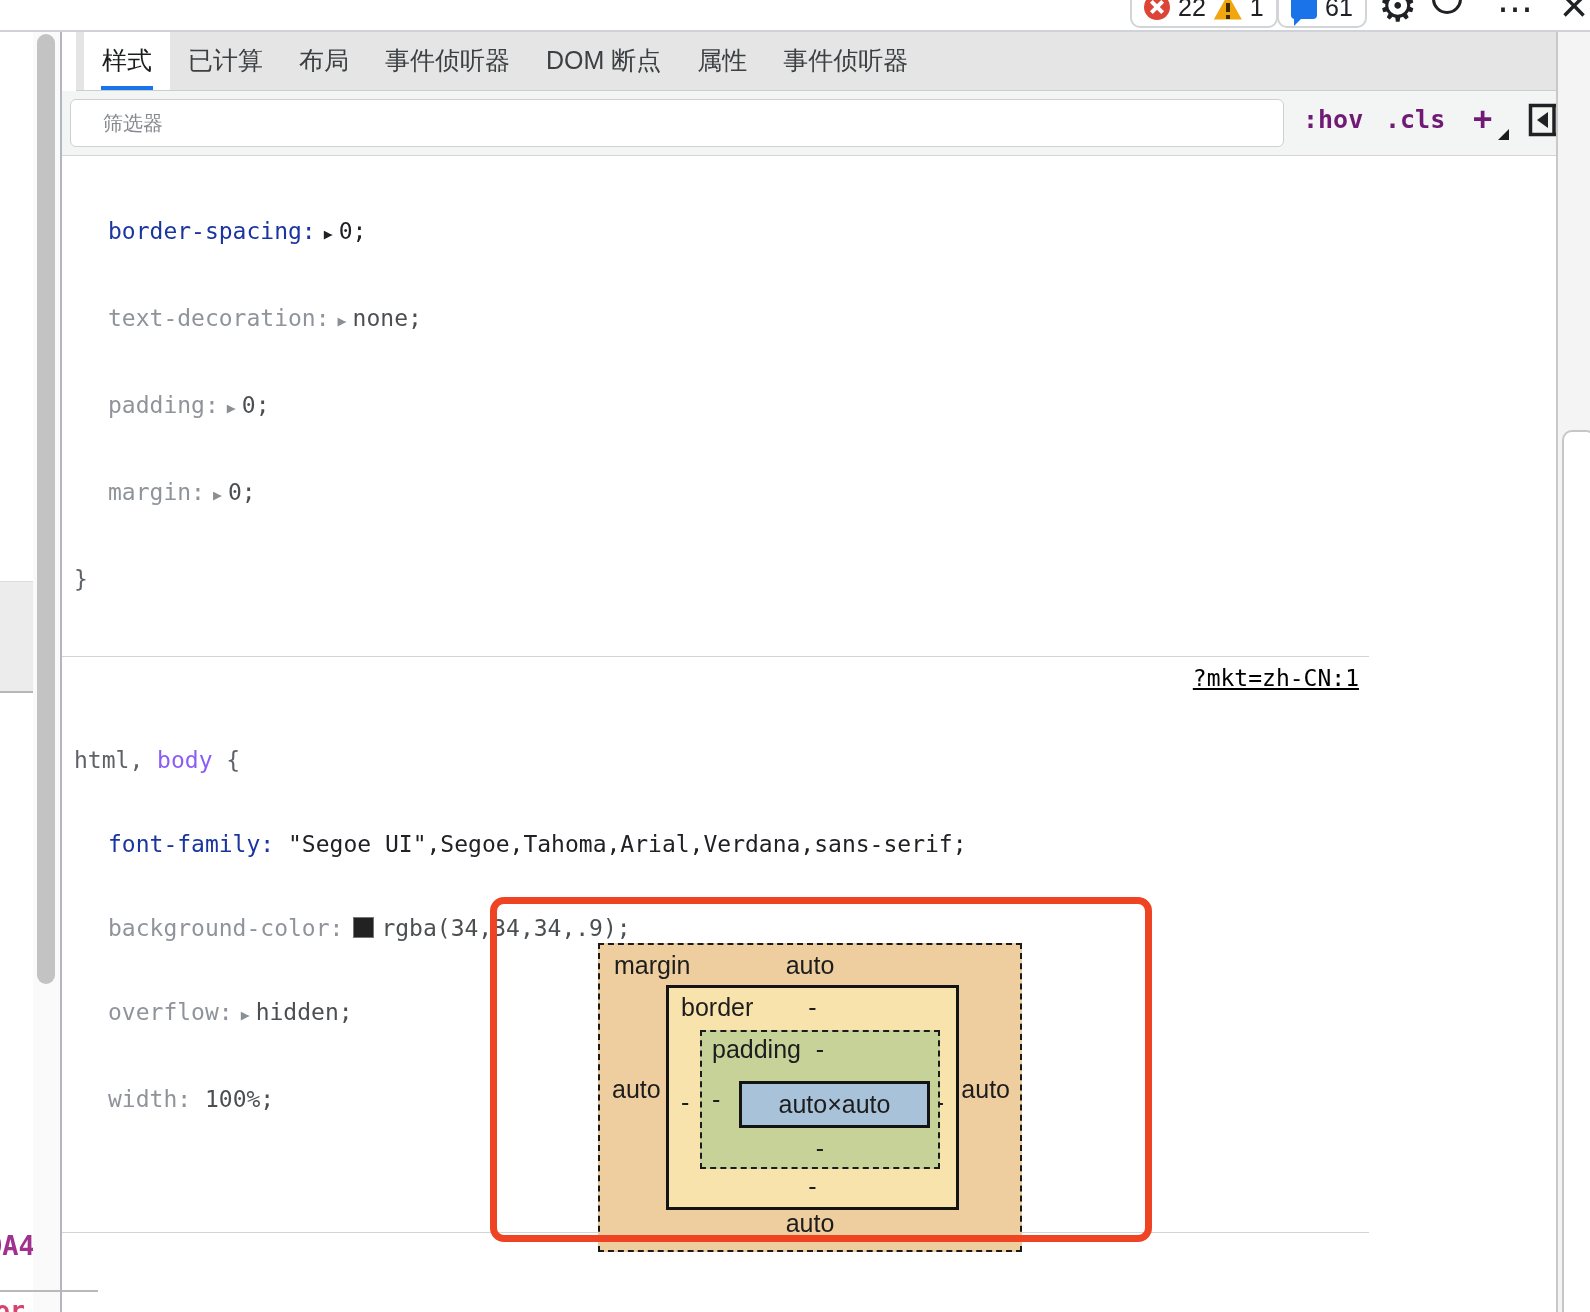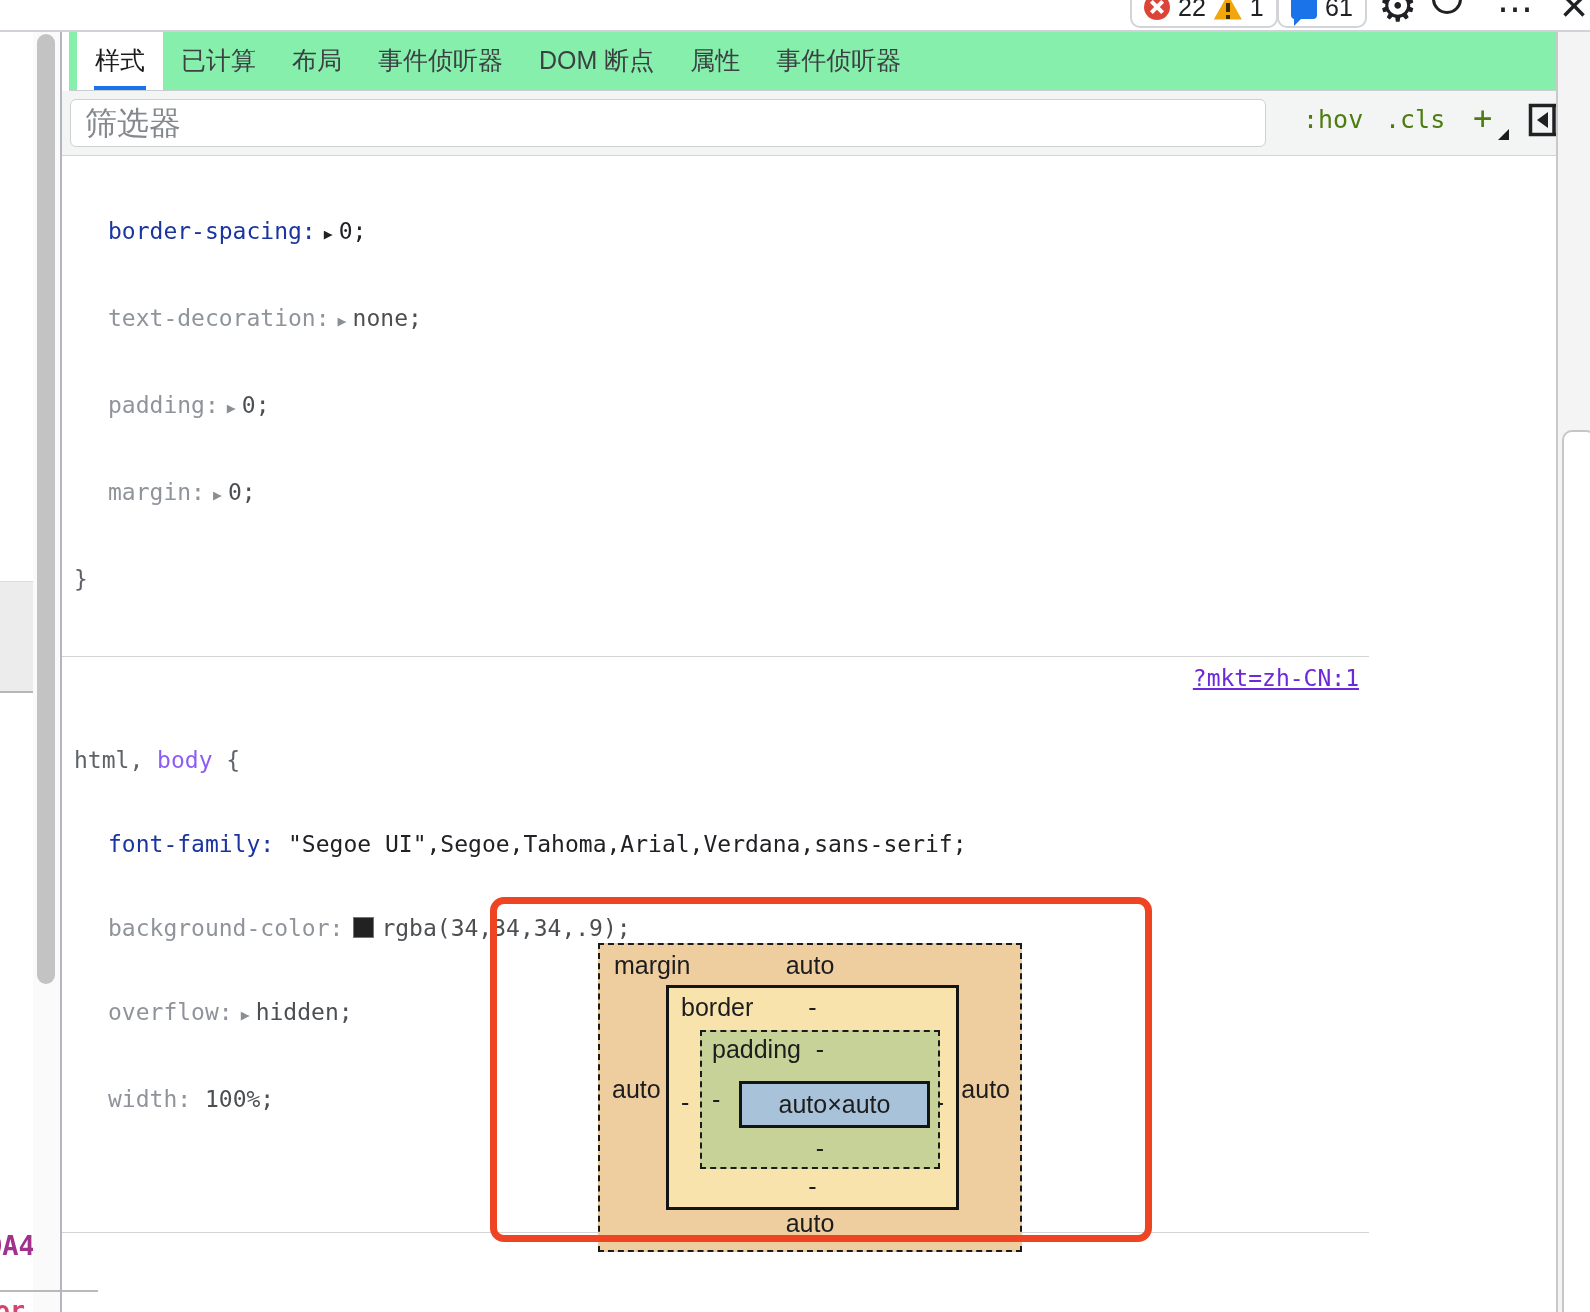--- a/index.html
+++ b/index.html
@@ -46,59 +46,59 @@
   .devtools-left-border { position:absolute; left:60px; top:30px; height:1282px; width:2px;
                           background:#b3b6ba; z-index:15; }
 
   
   .right-rail { position:absolute; top:30px; right:0; width:32px; height:1282px;
                 background:#f4f4f4; border-left:2px solid #c9c9c9; overflow:hidden; z-index:12; }
   .right-rail .thumb { position:absolute; left:4px; top:400px; width:30px; height:1000px;
                        background:#fff; border:2px solid #c6c6c6; border-radius:10px; }
 
   
-  .tabbar { position:absolute; top:30px; left:69px; width:1496px; height:60px;
-            background:#86efac; border-bottom:1px solid #cacdd1; display:flex;
+  .tabbar { position:absolute; top:30px; left:76px; width:1496px; height:60px;
+            background:#e5e5e5; border-bottom:1px solid #cacdd1; display:flex;
             padding-left:8px; z-index:5; }
   .tab { display:flex; align-items:center; padding:0 18px; font-size:25px;
          color:#3c4043; position:relative; white-space:nowrap; }
   .tab.active { background:#fff; color:#1b1c1e; }
   .tab.active::after { content:""; position:absolute; left:17px; right:17px; bottom:0;
                        height:4px; background:#1a73e8; }
 
   
   .filterbar { position:absolute; top:91px; left:60px; width:1496px; height:64px;
                background:#f3f4f4; border-bottom:1px solid #d5d5d5; z-index:5; }
   .filter-input { position:absolute; left:10px; top:8px; width:1180px; height:46px;
                   background:#fff; border:1px solid #d0d0d0; border-radius:6px;
-                  font-size:32px; padding-left:14px; color:#202124; outline:none;
+                  font-size:20px; padding-left:32px; color:#202124; outline:none;
                   font-family:"Liberation Sans",sans-serif; }
   .filter-input::placeholder { color:#85898d; }
   .fb-txt { position:absolute; top:14px; font-family:"DejaVu Sans Mono",monospace;
-            font-weight:normal; font-size:25px; color:#4d7c0f; }
+            font-weight:bold; font-size:25px; color:#701a75; }
   .plus-caret { position:absolute; width:0; height:0; border-left:11px solid transparent;
                 border-bottom:11px solid #1c1c1c; top:38px; }
   .dock-icon { position:absolute; top:12px; }
 
   
   .styles-pane { position:absolute; top:156px; left:62px; width:1307px; height:1156px;
                  background:#fff; font-family:"DejaVu Sans Mono",monospace; font-size:23px;
                  color:#202124; z-index:3; }
   .rule { position:relative; border-bottom:1px solid #d4d4d4; padding:5px 0 7px 12px;
           line-height:28px; white-space:pre; }
   .decl { padding-left:34px; }
   .nm-a { color:#1a35a0; }
   .nm-m { color:#8f949a; }
   .vl   { color:#202124; }
   .muted .vl { color:#4c4f52; }
   .arrow { font-size:15px; color:#202124; padding:0 6px 0 8px; }
   .muted .arrow { color:#8a8f94; }
   .sel-muted, .brace { color:#5f6368; }
   .sel-match { color:#8b5cf6; }
-  .rule-link { position:absolute; right:10px; top:7px; color:#6d28d9;
+  .rule-link { position:absolute; right:10px; top:7px; color:#000000;
                text-decoration:underline; cursor:pointer; }
   .swatch { display:inline-block; width:19px; height:19px; border:1px solid #767676;
             vertical-align:-2px; margin:0 7px 0 10px; }
 
   
   .box-model { position:absolute; left:60px; top:897px; width:1496px; height:380px;
                font-size:25px; color:#1d1d1d; z-index:8;
                font-family:"Liberation Sans",sans-serif; }
   .box-model * { box-sizing:border-box; }
   .red-frame { position:absolute; left:430px; top:0; width:662px; height:345px;

